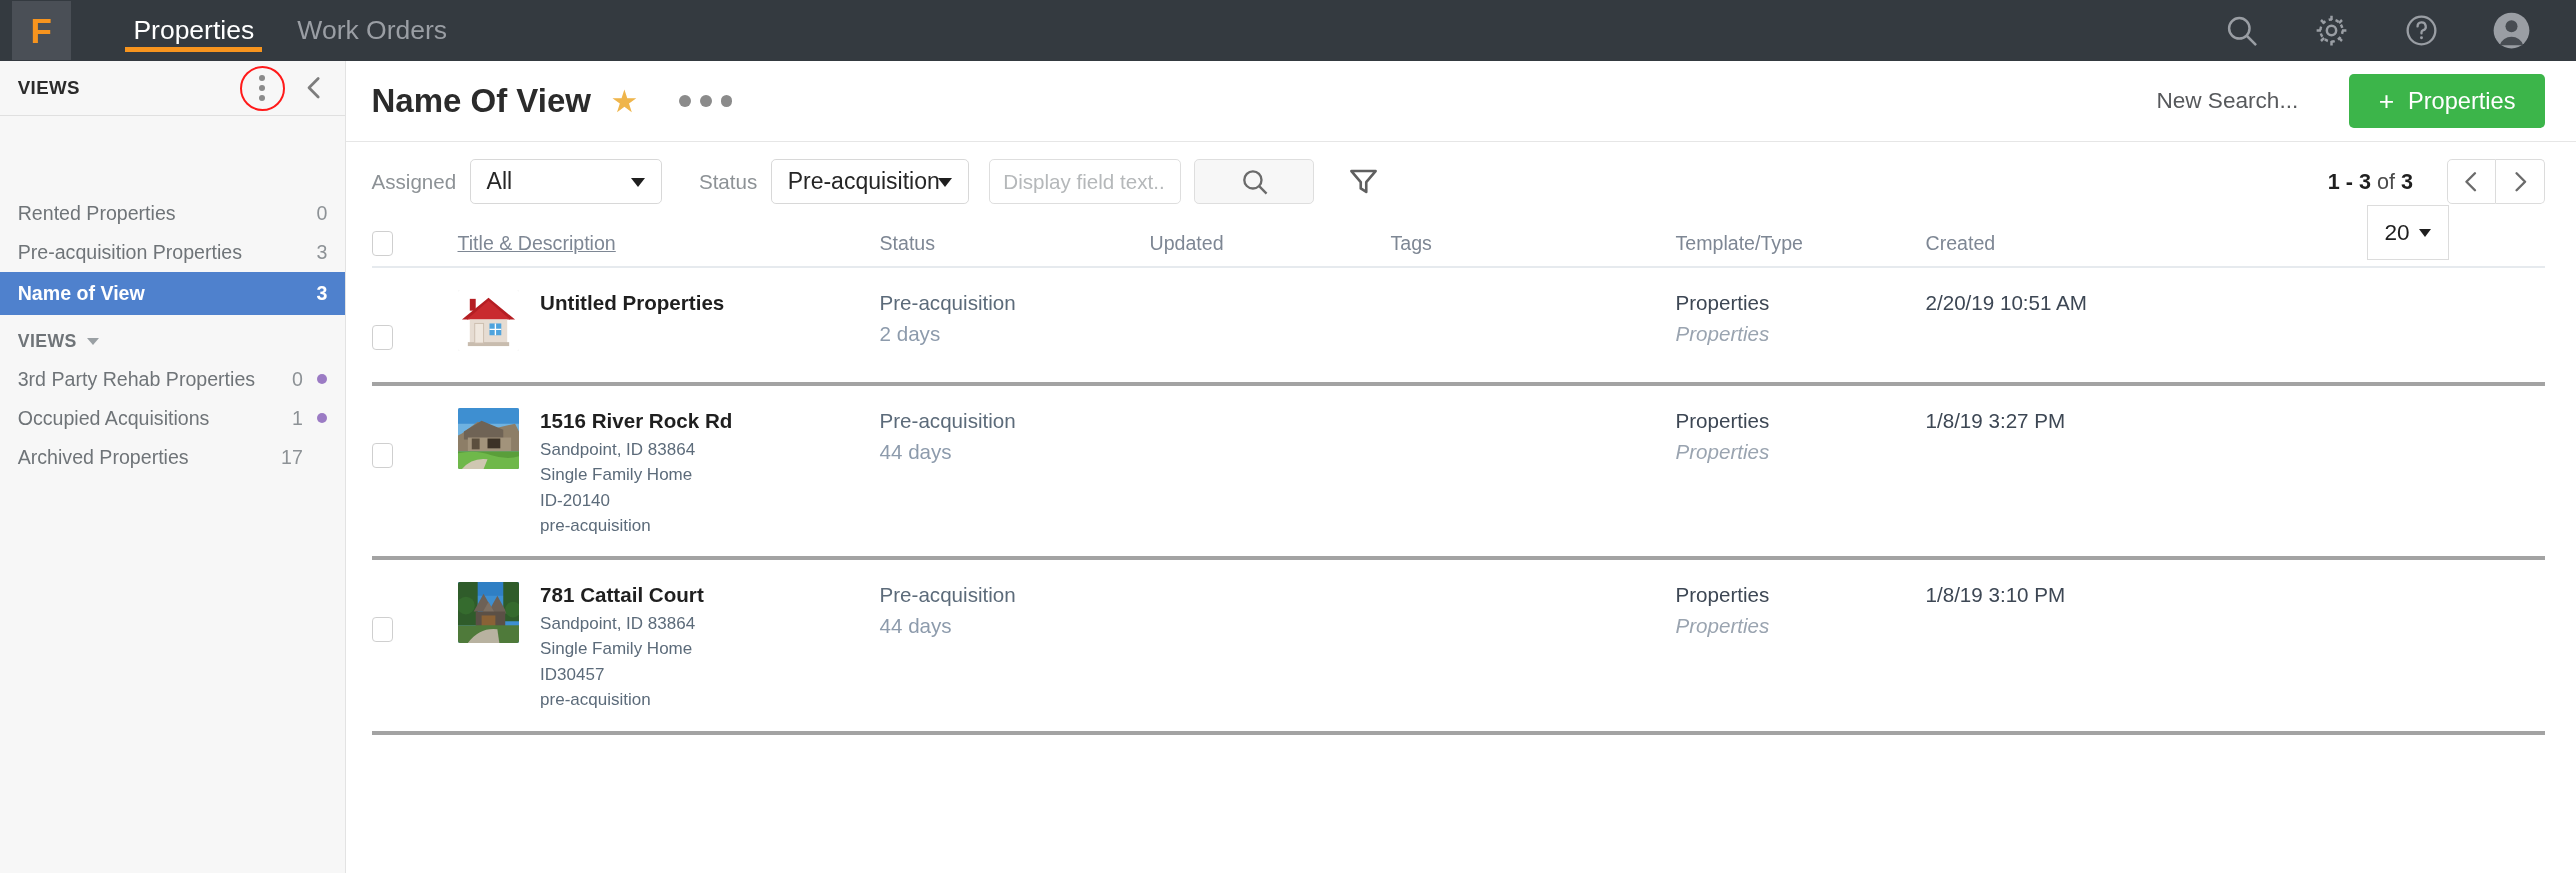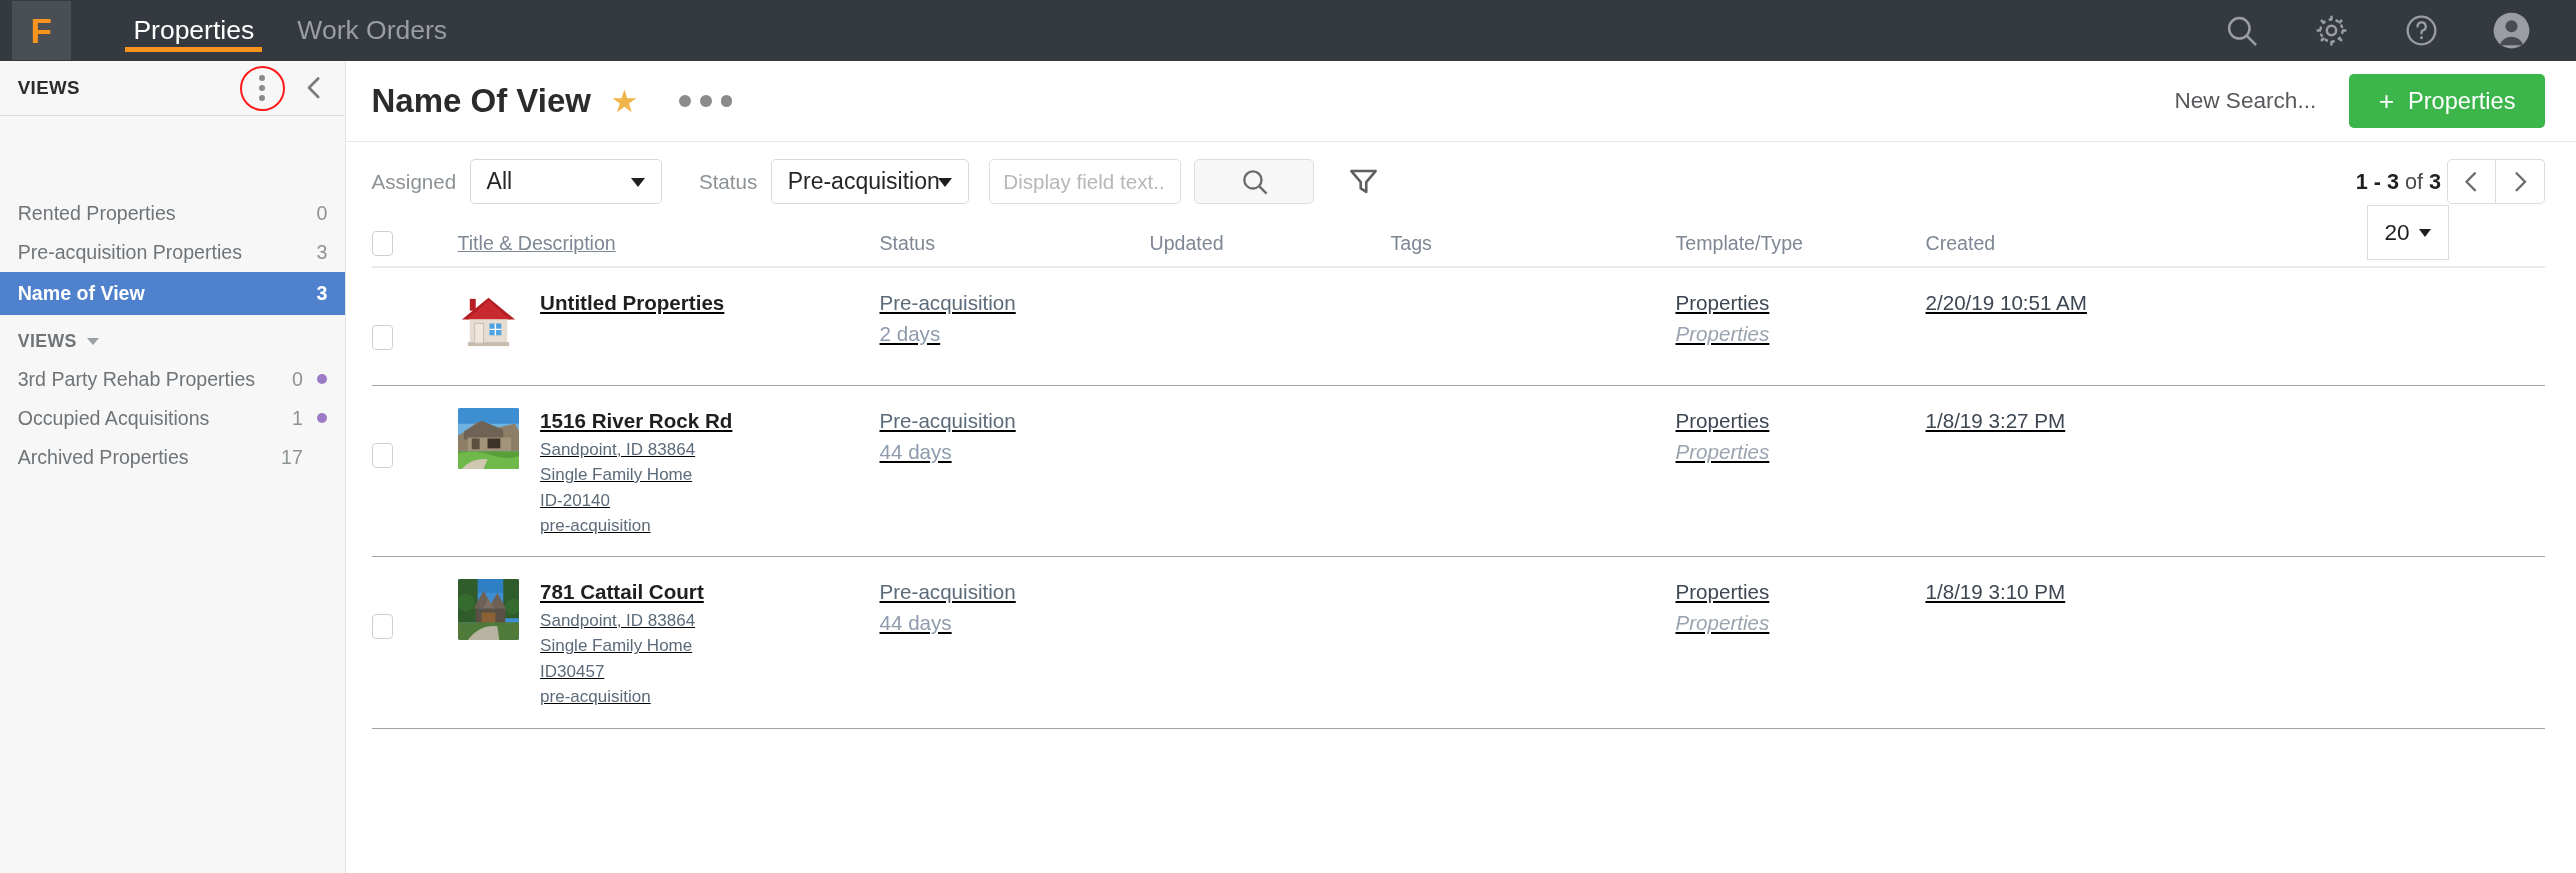--- a/index.html
+++ b/index.html
@@ -138,21 +138,21 @@
   }
   .main-head {
     height: 81px; display: flex; align-items: center;
     padding: 0 31px 0 25.5px;
     border-bottom: 1px solid #e6e6e6;
   }
   .page-title { font-size: 33px; font-weight: bold; color: #2b2b2b; }
   .star { font-size: 31px; color: #efb54b; margin-left: 19.6px; line-height: 1; }
   .ellipsis { display: flex; gap: 8.8px; margin-left: 41px; cursor: pointer; }
   .ellipsis i { width: 11.8px; height: 11.8px; border-radius: 50%; background: #8b8b8b; display:block; }
-  .head-right { margin-left: auto; display: flex; align-items: center; gap: 33px; }
+  .head-right { margin-left: auto; display: flex; align-items: center; gap: 51px; }
   .new-search { font-size: 22.6px; color: #57595c; cursor: pointer; }
   .btn-green {
     background: #3cb54a; color: #fff;
     font-size: 23.6px; border: none; border-radius: 4.9px;
     padding: 13.7px 29.5px; cursor: pointer;
     display: flex; align-items: center; gap: 13.7px;
     white-space: nowrap;
   }
   .plus-glyph { font-size: 26.5px; font-weight: normal; line-height: 1; }
 
@@ -185,21 +185,21 @@
     margin-left: 19.6px; background:#fff;
     font-family: "Liberation Sans", sans-serif;
   }
   .txtfield::placeholder { color: #b5b8ba; }
   .search-btn {
     width: 120px; height: 45px; margin-left: 13.7px;
     border: 1px solid #dedede; border-radius: 4.9px; background: #f7f7f7;
     display: flex; align-items: center; justify-content: center; cursor: pointer;
   }
   .funnel-btn { margin-left: 33px; cursor: pointer; display:flex; align-items:center; }
-  .pager { margin-left: auto; display: flex; align-items: center; gap: 6px; }
+  .pager { margin-left: auto; display: flex; align-items: center; gap: 34px; }
   .pager-count { font-size: 21.6px; color: #4a4a4a; }
   .pager-count b { color: #1f1f1f; }
   .pager-btns { display: flex; }
   .pager-btn {
     width: 49px; height: 45px; border: 1px solid #dcdcdc; background: #fff;
     display: flex; align-items: center; justify-content: center; cursor: pointer;
   }
   .pager-btn:first-child { border-radius: 4.9px 0 0 4.9px; }
   .pager-btn:last-child { border-radius: 0 4.9px 4.9px 0; border-left: none; }
 
@@ -227,22 +227,22 @@
     width: 82px; height: 55px; border: 1px solid #dcdcdc; background: #fff;
     display: flex; align-items: center; justify-content: center; gap: 9.8px;
     font-size: 22.6px; color: #1f1f1f; cursor: pointer;
   }
   .pagesize .tri2 {
     width: 0; height: 0;
     border-left: 6.9px solid transparent; border-right: 6.9px solid transparent;
     border-top: 8.8px solid #1f1f1f;
   }
   .trow {
-    display: flex; border-bottom: 1px solid #a3a3a3;
-    padding: 17.7px 0 17.7px 0; min-height: 118px; text-decoration: underline;
+    display: flex; border-bottom: 4px solid #a3a3a3;
+    padding: 17.7px 0 17.7px 0; min-height: 118px;
   }
   .cell-chk { width: 86px; display: flex; align-items: flex-start; padding-top: 39px; }
   .cell-title { width: 422px; display: flex; gap: 21.6px; }
   .thumb {
     width: 61px; height: 61px; flex: 0 0 61px;
     border-radius: 2px; overflow: hidden; background: #ddd;
     margin-top: 3.9px;
   }
   .thumb svg { display: block; width: 61px; height: 61px; }
   .tinfo { padding-top: 2px; }

